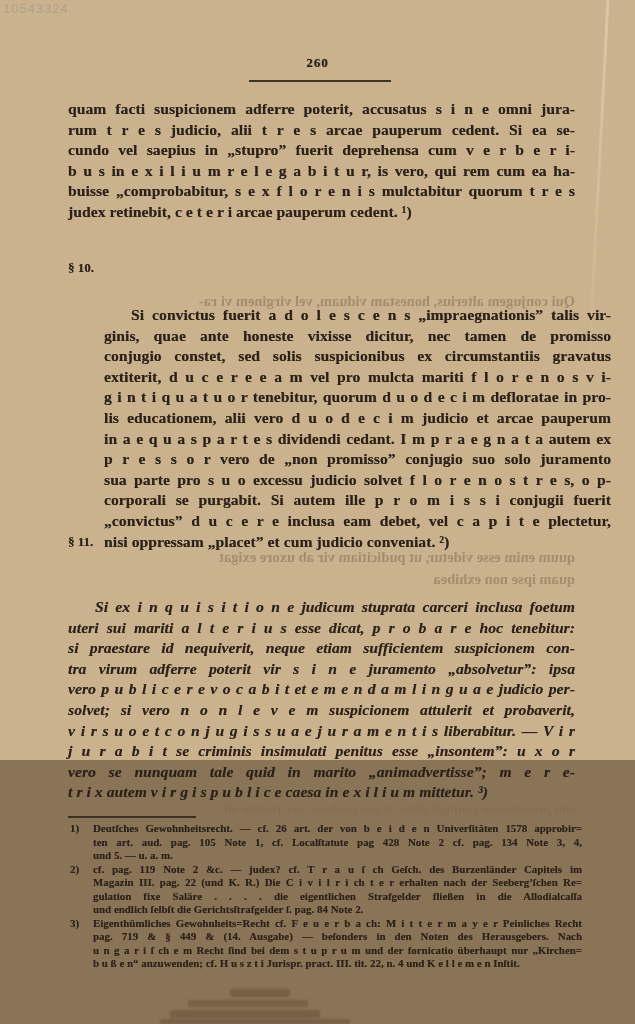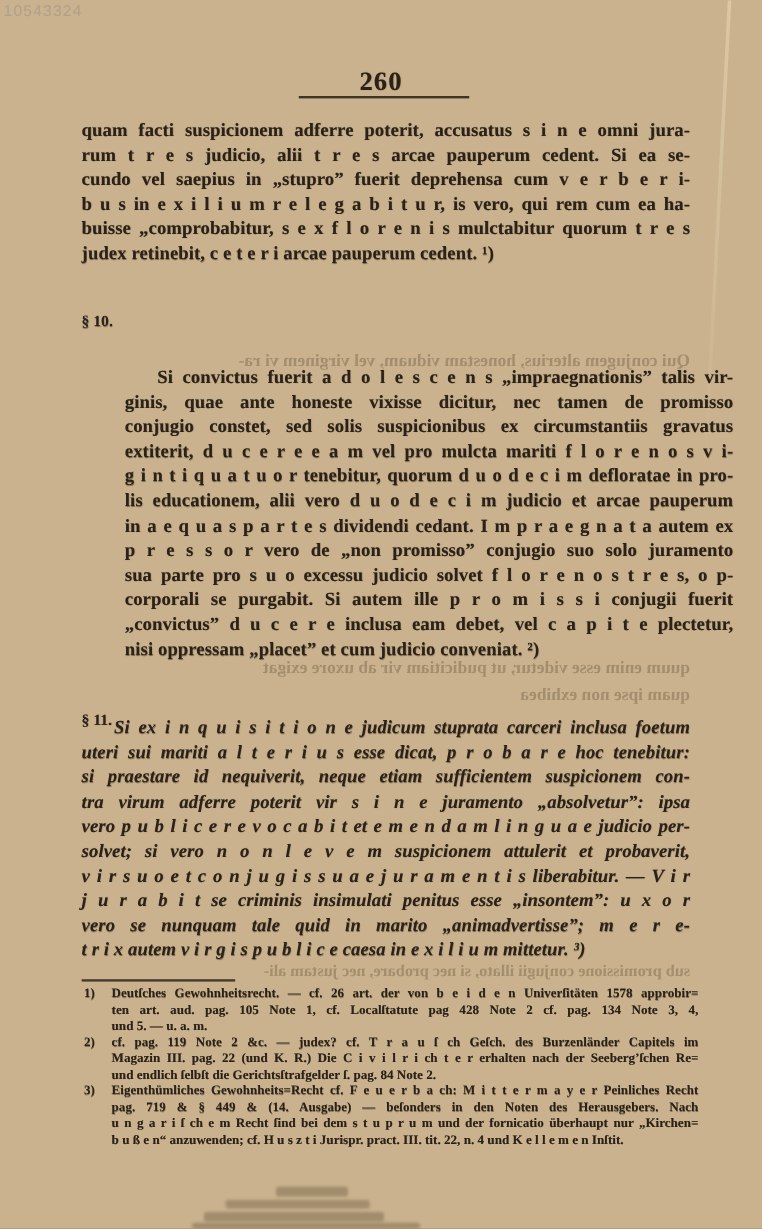--- a/index.html
+++ b/index.html
@@ -1,18 +1,18 @@
 <!DOCTYPE html>
 <html><head>
 <meta charset="utf-8">
 <style>
   html,body{margin:0;padding:0;}
   body{width:635px;height:1024px;overflow:hidden;background:#8a7457;}
   .page{
-    position:relative;width:635px;height:1024px;
+    position:relative;width:635px;height:760px;
     font-family:"Liberation Serif","DejaVu Serif",serif;
     color:#2b2118;
     background-color:#c9b28d;
     background-image:
       radial-gradient(ellipse 60px 38px at 487px 588px, rgba(196,115,38,0.28), rgba(196,115,38,0) 70%),
       radial-gradient(ellipse 42px 26px at 547px 428px, rgba(203,128,48,0.22), rgba(203,128,48,0) 70%),
       radial-gradient(ellipse 50px 30px at 112px 262px, rgba(150,110,60,0.10), rgba(150,110,60,0) 70%),
       radial-gradient(ellipse 46px 28px at 300px 958px, rgba(160,120,70,0.12), rgba(160,120,70,0) 70%),
       linear-gradient(90deg, rgba(125,95,62,0.14) 0px, rgba(125,95,62,0) 26px),
       linear-gradient(270deg, #7e6446 0px, #93ray 0px, #a08柯 0px, rgba(0,0,0,0) 0px),
@@ -24,21 +24,21 @@
   .main-text{font-size:15.5px;line-height:20.6px;font-weight:bold;letter-spacing:0.1px;
     text-shadow:0.3px 0.3px 0.6px rgba(43,33,24,0.5);}
   .main-text .tline{text-align:justify;text-align-last:justify;white-space:normal;}
   .main-text .tline:last-child{text-align-last:left;}
   .indent .tline:first-child{text-indent:27px;}
   .heading{position:absolute;left:68px;width:507px;text-align:left;
     font-size:13px;font-weight:bold;text-shadow:0.3px 0.3px 0.6px rgba(43,33,24,0.5);}
   .watermark{position:absolute;top:1px;left:3px;font-family:"Liberation Sans","DejaVu Sans",sans-serif;
     font-size:13px;color:#a89d8c;opacity:0.8;letter-spacing:1px;}
   .pageno{position:absolute;top:55px;left:0;width:635px;text-align:center;
-    font-size:22px;font-weight:bold;letter-spacing:1px;text-shadow:0.4px 0.4px 0.7px rgba(43,33,24,0.5);}
+    font-size:13px;font-weight:bold;letter-spacing:1px;text-shadow:0.4px 0.4px 0.7px rgba(43,33,24,0.5);}
   .pageno-rule{position:absolute;top:80px;left:249px;width:142px;height:2px;
     background:#30261b;opacity:0.9;border:none;}
   .fn-rule{position:absolute;top:816px;left:68px;width:128px;height:2px;background:#30261b;opacity:0.85;}
   .footnotes{position:absolute;top:822px;left:70px;width:512px;
     font-size:10.8px;line-height:13.5px;font-weight:bold;letter-spacing:0.05px;
     text-shadow:0.25px 0.25px 0.5px rgba(43,33,24,0.45);}
   .fn{position:relative;padding-left:23px;}
   .fn-label{position:absolute;left:0;top:0;}
   .footnotes .tline{white-space:normal;text-align:justify;text-align-last:justify;}
   .footnotes .fn .tline:last-child{text-align-last:left;}
@@ -85,21 +85,21 @@
       <div class="tline">g i n t i  q u a t u o r  tenebitur, quorum d u o d e c i m  defloratae in pro-</div>
       <div class="tline">lis educationem, alii vero d u o d e c i m  judicio et arcae pauperum</div>
       <div class="tline">in a e q u a s  p a r t e s  dividendi cedant.  I m p r a e g n a t a  autem ex</div>
       <div class="tline">p r e s s o r  vero de „non promisso” conjugio suo solo juramento</div>
       <div class="tline">sua parte pro s u o  excessu judicio solvet f l o r e n o s  t r e s,  o p-</div>
       <div class="tline">corporali se purgabit.  Si autem ille p r o m i s s i  conjugii fuerit</div>
       <div class="tline">„convictus” d u c e r e  inclusa eam debet, vel c a p i t e  plectetur,</div>
       <div class="tline">nisi oppressam „placet” et cum judicio conveniat.  ²)</div>
     </div>
 
-  <div class="heading" style="top:592px;">§ 11.</div>
+  <div class="heading" style="top:534px;">§ 11.</div>
 
   <div class="block main-text indent" style="top:597px;font-style:italic;">
       <div class="tline">Si ex i n q u i s i t i o n e  judicum stuprata carceri inclusa foetum</div>
       <div class="tline">uteri sui mariti a l t e r i u s  esse dicat, p r o b a r e  hoc tenebitur:</div>
       <div class="tline">si praestare id nequiverit, neque etiam sufficientem suspicionem con-</div>
       <div class="tline">tra virum adferre poterit vir s i n e  juramento „absolvetur”: ipsa</div>
       <div class="tline">vero p u b l i c e  r e v o c a b i t  et e m e n d a m  l i n g u a e  judicio per-</div>
       <div class="tline">solvet; si vero n o n  l e v e m  suspicionem attulerit et probaverit,</div>
       <div class="tline">v i r  s u o  e t  c o n j u g i s  s u a e  j u r a m e n t i s  liberabitur. — V i r</div>
       <div class="tline">j u r a b i t  se criminis insimulati penitus esse „insontem”:  u x o r</div>
@@ -116,20 +116,21 @@
           <div class="tline">Deutſches Gewohnheitsrecht. — cf. 26 art. der von b e i d e n  Univerſitäten 1578 approbir=</div>
           <div class="tline">ten art. aud. pag. 105 Note 1, cf. Localſtatute pag 428 Note 2 cf. pag. 134 Note 3, 4,</div>
           <div class="tline">und 5. — u. a. m.</div>
         </div>
     </div>
     <div class="fn">
       <span class="fn-label">2)</span>
       <div>
           <div class="tline">cf. pag. 119 Note 2 &amp;c. — judex? cf. T r a u ſ ch  Geſch. des Burzenländer Capitels im</div>
           <div class="tline">Magazin III. pag. 22 (und K. R.) Die C i v i l r i ch t e r  erhalten nach der Seeberg’ſchen Re=</div>
+          <div class="tline">gulation fixe Saläre  .  .  .  .  die eigentlichen Strafgelder fließen in die Allodialcaſſa</div>
           <div class="tline">und endlich ſelbſt die Gerichtsſtrafgelder ſ. pag. 84 Note 2.</div>
         </div>
     </div>
     <div class="fn">
       <span class="fn-label">3)</span>
       <div>
           <div class="tline">Eigenthümliches Gewohnheits=Recht cf. F e u e r b a ch:  M i t t e r m a y e r  Peinliches Recht</div>
           <div class="tline">pag. 719 &amp; § 449 &amp; (14. Ausgabe) — beſonders in den Noten des Herausgebers.  Nach</div>
           <div class="tline">u n g a r i ſ ch e m  Recht ſind bei dem s t u p r u m  und der fornicatio überhaupt nur „Kirchen=</div>
           <div class="tline">b u ß e n“ anzuwenden; cf. H u s z t i  Jurispr. pract. III. tit. 22, n. 4 und K e l l e m e n  Inſtit.</div>

